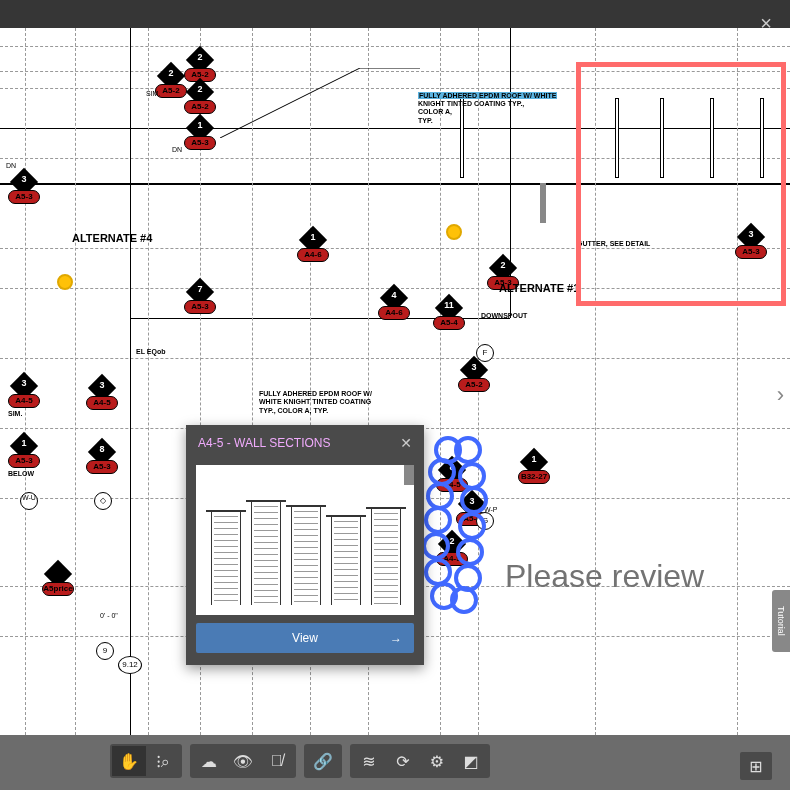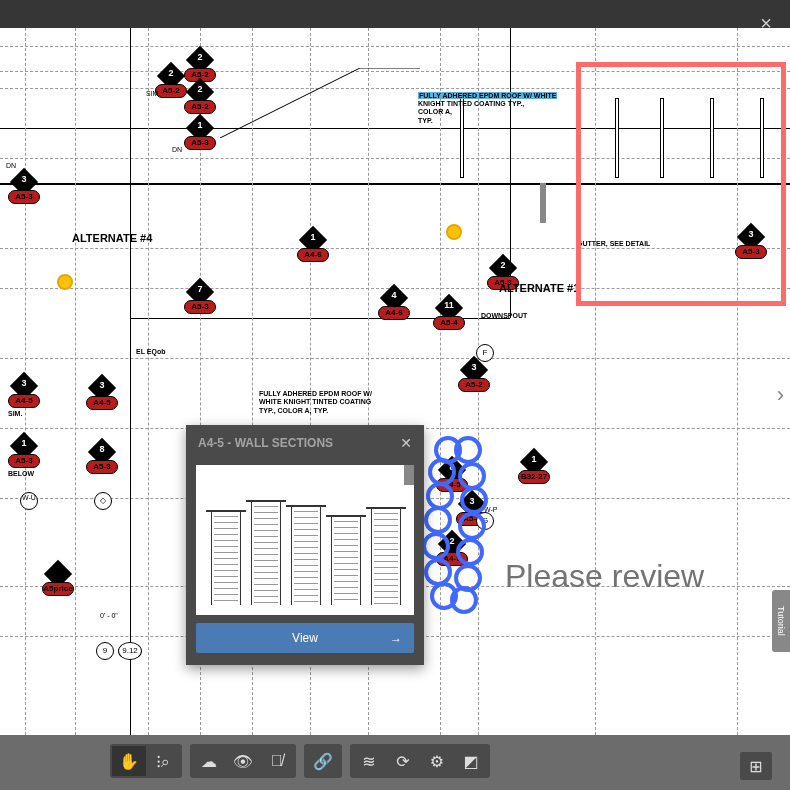--- a/index.html
+++ b/index.html
@@ -34,21 +34,21 @@
   .cloud { position: absolute; width: 60px; height: 180px; }
   .cloud-bump { position: absolute; width: 28px; height: 28px; border: 4px solid #4169ff; border-radius: 50%; background: transparent; }
   
   .review-text { position: absolute; color: #737373; font-size: 32px; font-family: Arial; }
   
   .circle-tag { position: absolute; width: 18px; height: 18px; border: 1px solid #000; border-radius: 50%; text-align: center; font-size: 8px; line-height: 16px; background: #fff; }
   
   
   .popup { position: absolute; width: 238px; background: #4a4a4a; box-shadow: 0 4px 12px rgba(0,0,0,0.4); z-index: 50; }
   .popup-header { padding: 10px 12px; display: flex; justify-content: space-between; align-items: center; }
-  .popup-title { color: #a3a3a3; font-size: 12px; font-weight: bold; text-align: center; }
+  .popup-title { color: #f0abfc; font-size: 12px; font-weight: normal; text-align: center; }
   .popup-close { color: #ccc; cursor: pointer; font-size: 14px; }
   .popup-thumb { margin: 4px 10px 8px 10px; height: 150px; background: #fff; position: relative; overflow: hidden; }
   .thumb-bar { position: absolute; right: 0; top: 0; width: 10px; height: 20px; background: #888; }
   .popup-btn { margin: 0 10px 12px 10px; background: #4a7bb5; color: #fff; padding: 8px; text-align: center; font-size: 12px; cursor: pointer; position: relative; border-radius: 2px; }
   .popup-btn .arrow { position: absolute; right: 12px; top: 50%; transform: translateY(-50%); }
   
   .thumb-section { position: absolute; bottom: 10px; width: 30px; border-left: 1px solid #333; border-right: 1px solid #333; }
   .thumb-section::before { content:''; position:absolute; left:-6px; right:-6px; top:0; border-top:2px solid #333; }
   .thumb-lines { position:absolute; left:2px; right:2px; top:6px; bottom:0; background: repeating-linear-gradient(to bottom, #999 0, #999 1px, transparent 1px, transparent 6px); }
   
@@ -241,21 +241,21 @@
   <div class="small-note" style="left:136px;top:320px">EL EQob</div>
   <div class="tiny" style="position:absolute;left:100px;top:584px">0' - 0"</div>
   <div class="tiny" style="position:absolute;left:6px;top:134px">DN</div>
   <div class="tiny" style="position:absolute;left:172px;top:118px">DN</div>
   <div class="tiny" style="position:absolute;left:146px;top:62px">SIM.</div>
   <div class="tiny" style="position:absolute;left:484px;top:478px">W-P</div>
 
   <div class="circle-tag" style="left:476px;top:316px">F</div>
   <div class="circle-tag" style="left:476px;top:484px">G</div>
   <div class="circle-tag" style="left:96px;top:614px">9</div>
-  <div class="circle-tag" style="left:118px;top:614px;width:24px">9.12</div>
+  <div class="circle-tag" style="left:118px;top:628px;width:24px">9.12</div>
   <div class="circle-tag" style="left:20px;top:464px;font-size:7px;line-height:8px;padding-top:1px">W-U</div>
   <div class="circle-tag" style="left:94px;top:464px">◇</div>
 
   <div class="red-rect" style="left:576px;top:34px;width:210px;height:244px"></div>
 
   <div class="cloud" style="left:428px;top:408px">
     <div class="cloud-bump" style="left:6px;top:0"></div>
     <div class="cloud-bump" style="left:26px;top:4"></div>
     <div class="cloud-bump" style="left:0px;top:22px"></div>
     <div class="cloud-bump" style="left:30px;top:26px"></div>

